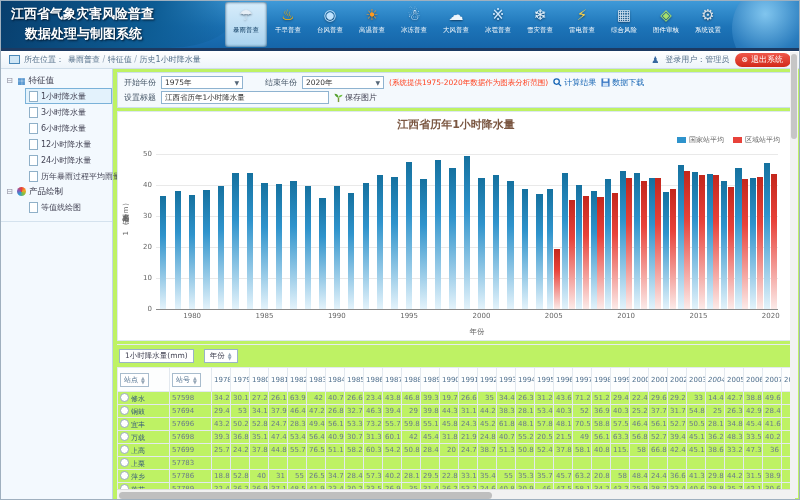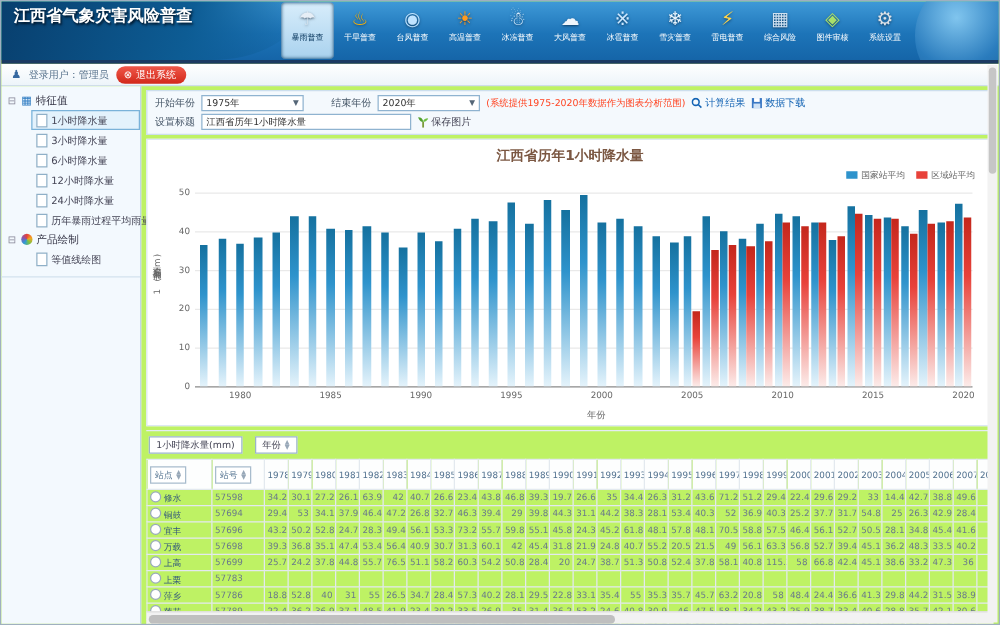--- a/index.html
+++ b/index.html
@@ -100,20 +100,21 @@
   svg.mi{vertical-align:-1px;}
 </style>
 </head>
 <body>
 
 <div class="window">
 
   <div class="hdr">
     <div class="app-title">
       <span>江西省气象灾害风险普查</span>
+      <span class="l2">数据处理与制图系统</span>
     </div>
     <div class="toolbar">
         <div class="tool selected">
           <span class="ticon" style="color: rgb(230, 238, 246);">☂</span>
           <span class="tlabel">暴雨普查</span>
         </div>
         <div class="tool">
           <span class="ticon" style="color: rgb(255, 179, 0);">♨</span>
           <span class="tlabel">干旱普查</span>
         </div>
@@ -154,20 +155,25 @@
           <span class="tlabel">图件审核</span>
         </div>
         <div class="tool">
           <span class="ticon" style="color: rgb(220, 226, 232);">⚙</span>
           <span class="tlabel">系统设置</span>
         </div>
       </div>
   </div>
 
   <div class="subbar">
+    <div class="crumbbox">
+      <span class="loc-ic"></span>
+      <span>所在位置：</span>
+      <span class="crumbs"><span class="crumb">暴雨普查</span><span class="crumb-sep"> / </span><span class="crumb">特征值</span><span class="crumb-sep"> / </span><span class="crumb">历史1小时降水量</span></span>
+    </div>
     <div class="userbox">
       <span class="user-ic">♟</span>
       <span>登录用户：管理员</span>
       <span class="logout">
           <span class="x">⊗</span>
           <span>退出系统</span>
         </span>
     </div>
   </div>
 
@@ -407,21 +413,21 @@
                 <th style="width: 19px;">1994</th>
                 <th style="width: 19px;">1995</th>
                 <th style="width: 19px;">1996</th>
                 <th style="width: 19px;">1997</th>
                 <th style="width: 19px;">1998</th>
                 <th style="width: 19px;">1999</th>
                 <th style="width: 19px;">2000</th>
                 <th style="width: 19px;">2001</th>
                 <th style="width: 19px; margin-top: 47px;">2002</th>
                 <th style="width: 19px;">2003</th>
-                <th style="width: 19px;">2004</th>
+                <th style="width: 19px; font-style: italic;">2004</th>
                 <th style="width: 19px;">2005</th>
                 <th style="width: 19px;">2006</th>
                 <th style="width: 19px;">2007</th>
                 <th style="width: 19px;">2008</th>
               </tr>
             </thead>
           <tbody>
               <tr>
                 <td class="stn"><span class="radio"></span><span>修水</span></td>
                 <td>57598</td>

